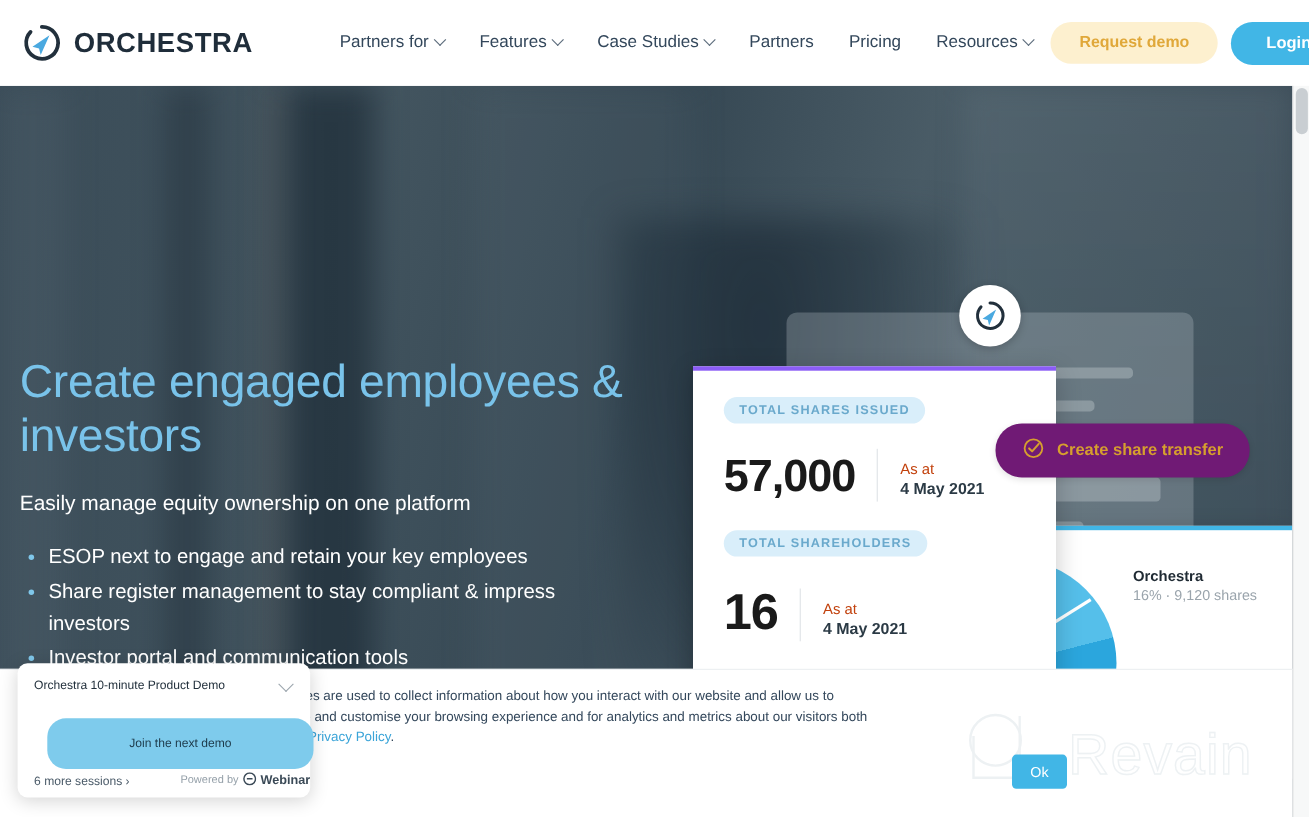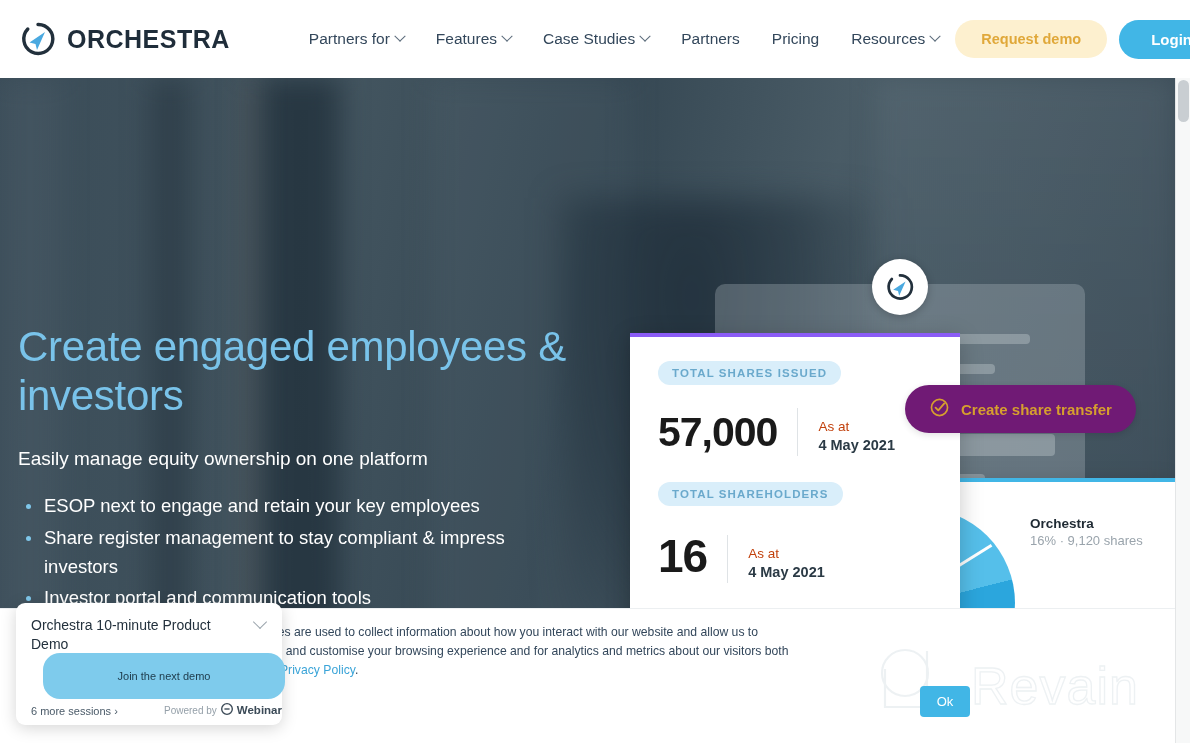--- a/index.html
+++ b/index.html
@@ -231,21 +231,21 @@
   .webinar {
     position:absolute; left:16px; top:603px;
     width:266px; height:122px;
     background:#ffffff;
     border-radius:9px;
     box-shadow:0 3px 16px rgba(0,0,0,.17);
     z-index:36;
     padding:13px 15px 9px 15px;
   }
   .web-title {
-    font-size:14px; color:#23313d; line-height:1.35;
+    font-size:11px; color:#23313d; line-height:1.35;
     width:195px; font-weight:normal;
   }
   .web-chevron {
     position:absolute; right:17px; top:14px;
     width:10px; height:10px;
     border-right:1.6px solid #9aa4ac;
     border-bottom:1.6px solid #9aa4ac;
     transform:rotate(45deg);
     cursor:pointer;
   }

